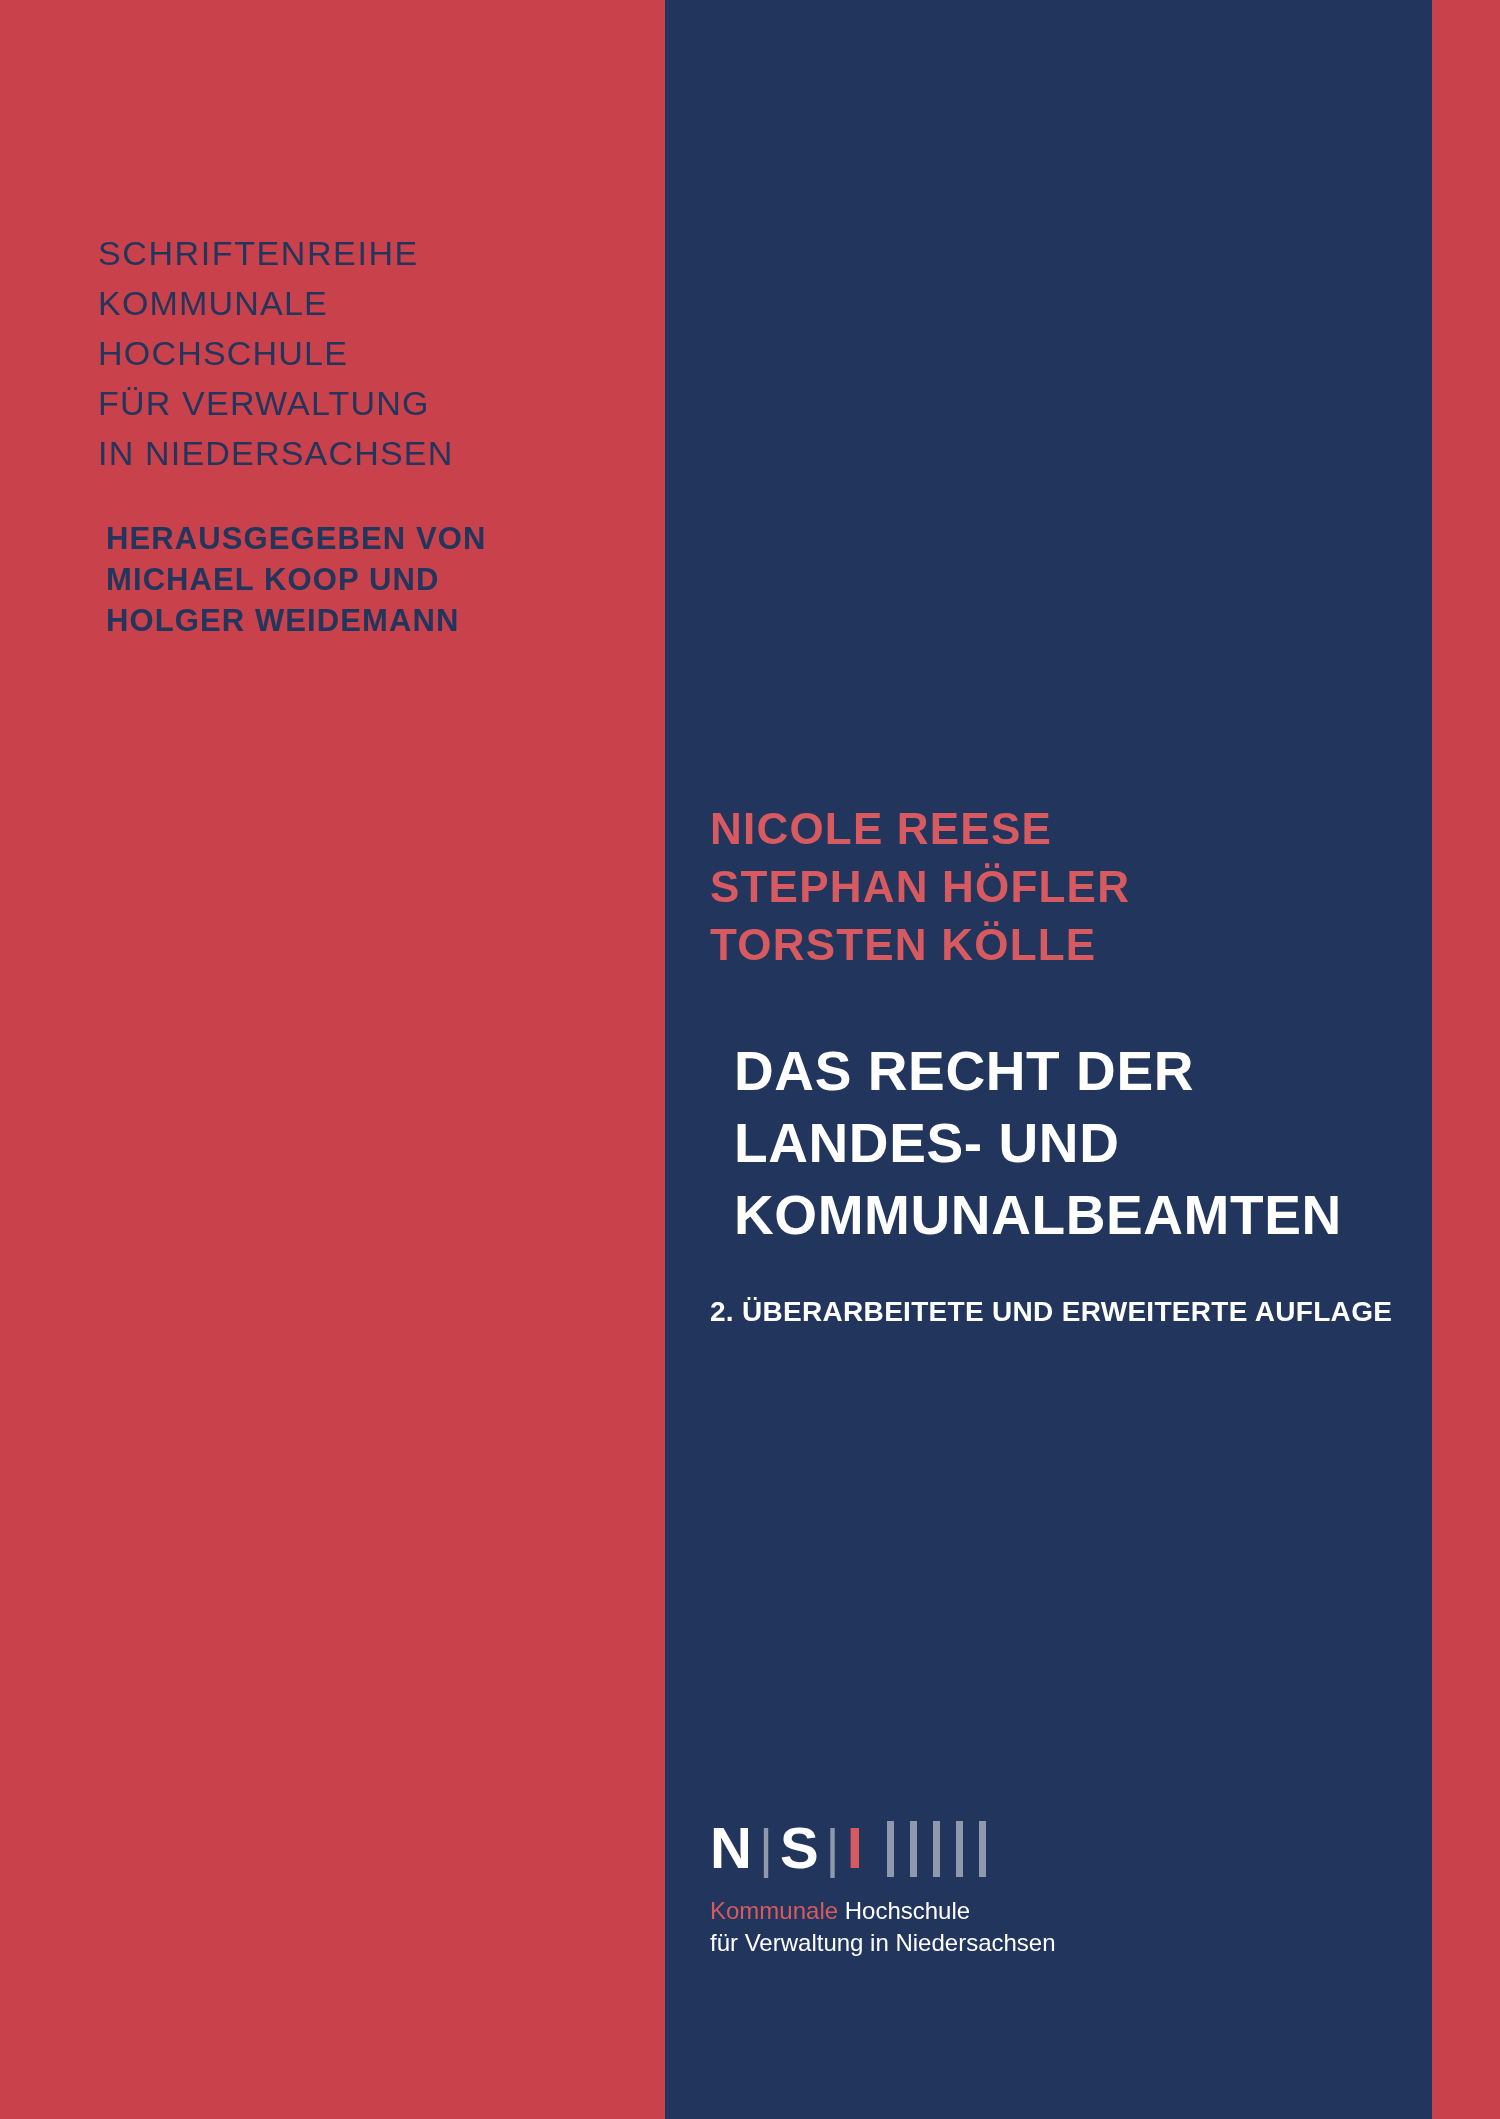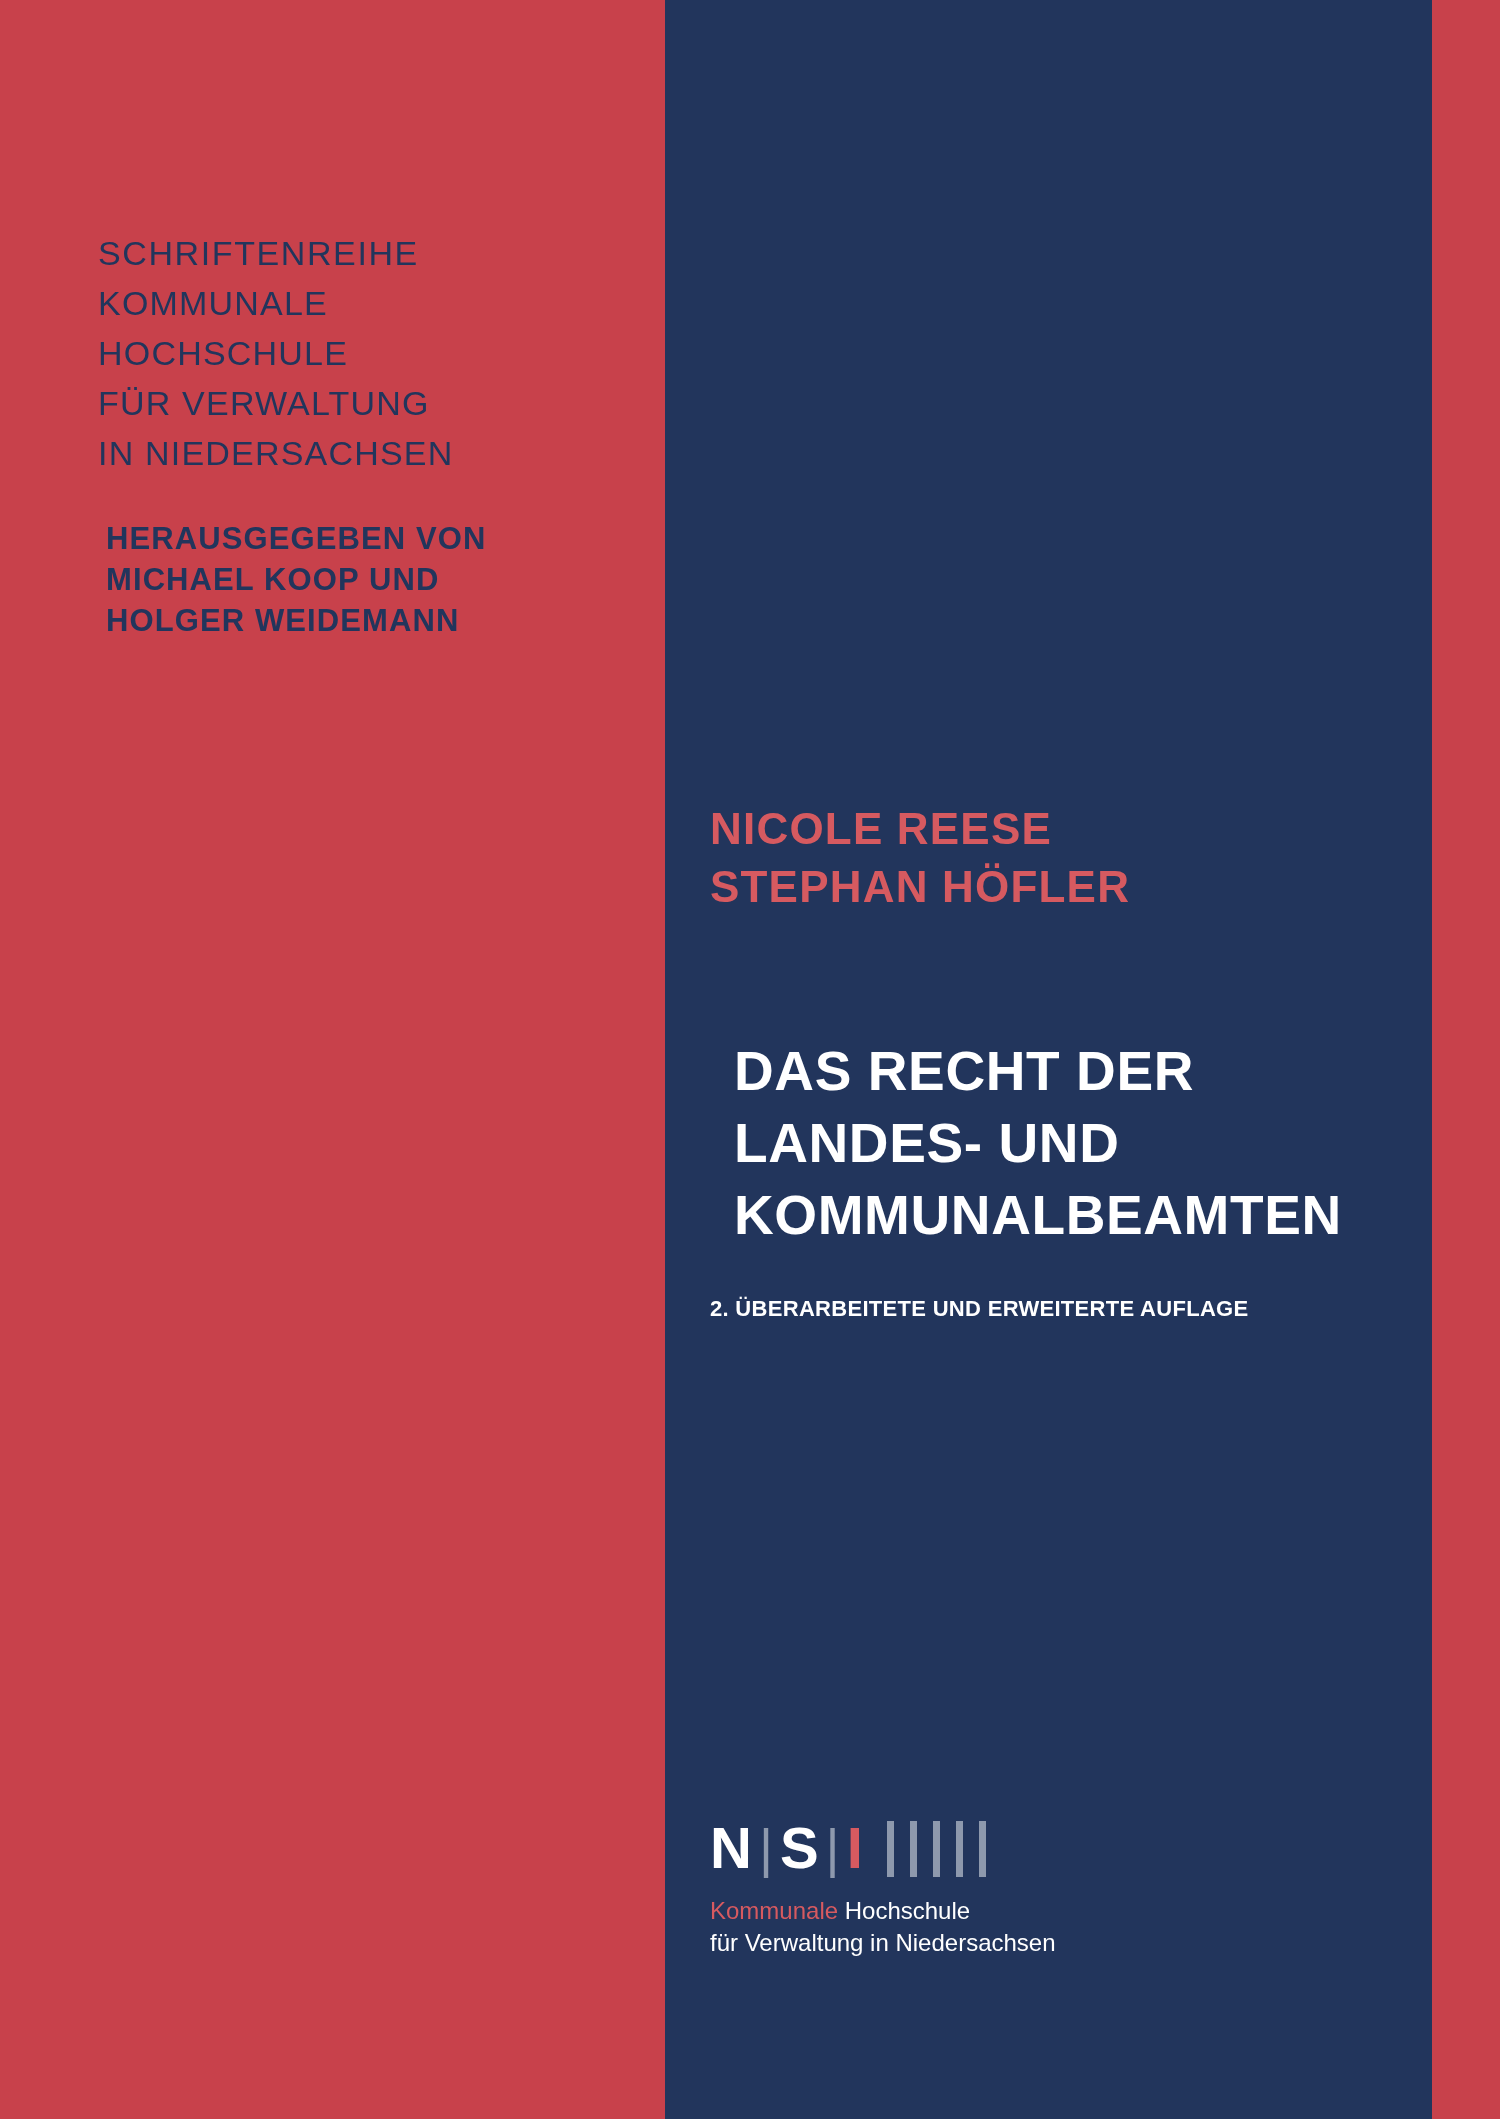--- a/index.html
+++ b/index.html
@@ -114,21 +114,21 @@
     letter-spacing: 0.6px;
     text-transform: uppercase;
   }
   .edition-line {
     position: absolute;
     left: 710px;
     top: 1296px;
     width: 720px;
     color: #ffffff;
     font-weight: bold;
-    font-size: 22px;
+    font-size: 28px;
     letter-spacing: 0.3px;
     text-transform: uppercase;
   }
 
   
   .logo-block {
     position: absolute;
     left: 710px;
     bottom: 160px;
     width: 700px;
@@ -199,20 +199,21 @@
   <div class="editors-block">
     <div class="editors-line">HERAUSGEGEBEN VON</div>
     <div class="editors-line">MICHAEL KOOP UND</div>
     <div class="editors-line">HOLGER WEIDEMANN</div>
   </div>
 
 
   <div class="authors-block">
     <div class="author-line">NICOLE REESE</div>
     <div class="author-line">STEPHAN HÖFLER</div>
+    <div class="author-line">TORSTEN KÖLLE</div>
   </div>
 
   <div class="title-block">
     <div class="title-line">DAS RECHT DER</div>
     <div class="title-line">LANDES- UND</div>
     <div class="title-line">KOMMUNALBEAMTEN</div>
   </div>
 
   <div class="edition-line">2. ÜBERARBEITETE UND ERWEITERTE AUFLAGE</div>
 

